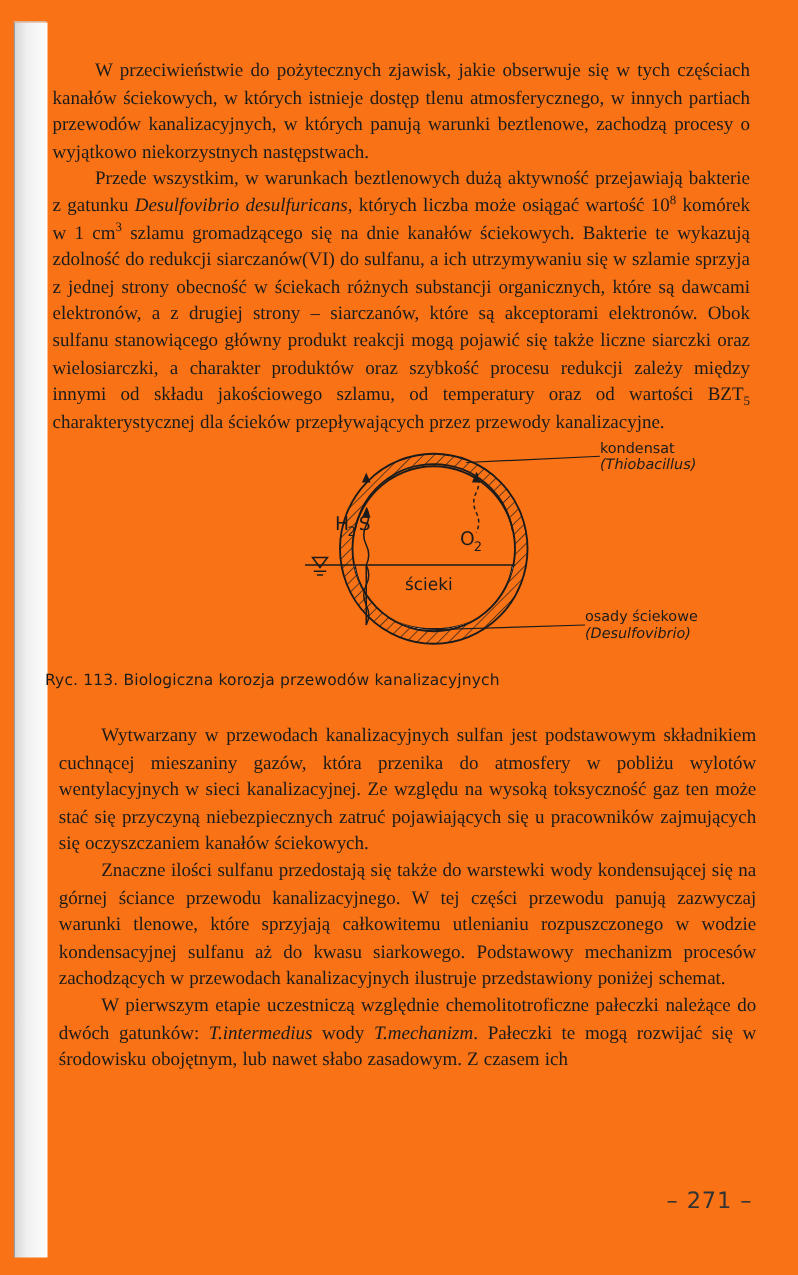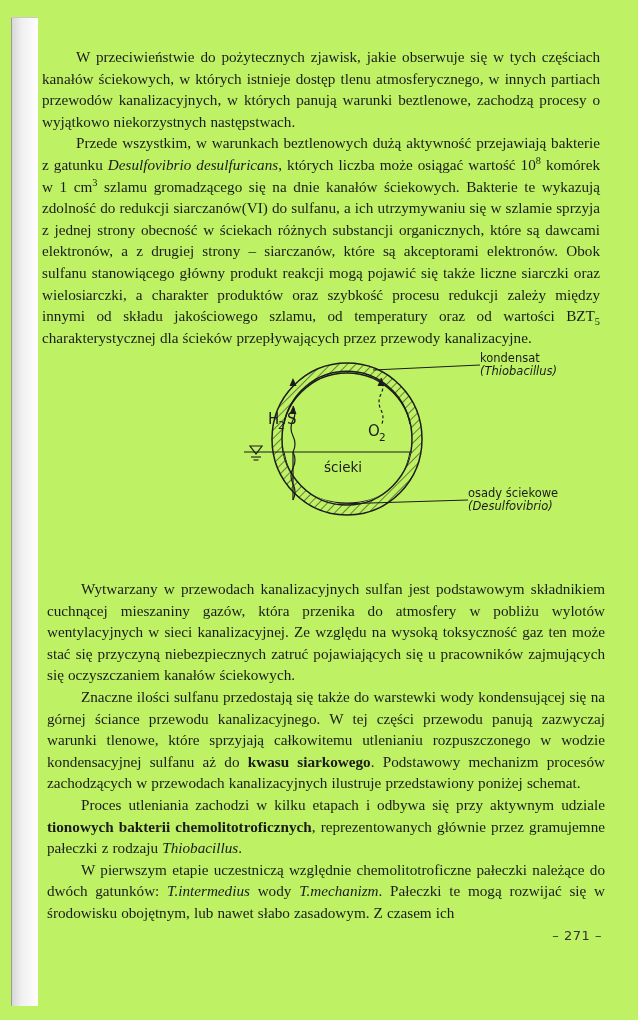--- a/index.html
+++ b/index.html
@@ -13,21 +13,21 @@
     overflow: hidden;
     font-family: "Liberation Serif", "DejaVu Serif", serif;
     color: #1b1b1b;
   }
 
   
   #page {
     position: relative;
     width: 638px;
     height: 1020px;
-    background: #bef264;
+    background: #f97316;
   }
   
   #gutter-line {
     position: absolute;
     left: 11px;
     top: 18px;
     width: 1px;
     height: 988px;
     background: #9a9a9a;
   }
@@ -62,21 +62,21 @@
     line-height: 21.6px;
     text-align: justify;
     text-indent: 34px;
     -webkit-hyphens: none;
     hyphens: none;
     word-spacing: 0.02em;
   }
   p.para + p.para { margin-top: 0; }
 
   .it { font-style: italic; }
-  .bd { font-weight: bold; }
+  .bd { font-weight: normal; }
   sup { font-size: 0.68em; vertical-align: super; line-height: 0; }
   sub { font-size: 0.68em; vertical-align: sub; line-height: 0; }
 
   
   #figure {
     position: absolute;
     left: 0px;
     top: 352px;
     width: 638px;
     height: 175px;
@@ -100,23 +100,23 @@
     position: absolute;
     left: 47px;
     top: 578px;
     width: 558px;
   }
 
   
   #folio {
     position: absolute;
     right: 36px;
-    top: 928px;
+    top: 950px;
     font-family: "DejaVu Sans", "Liberation Sans", sans-serif;
-    font-size: 13px;
+    font-size: 18px;
     letter-spacing: 0.04em;
     color: #333;
   }
 </style>
 </head>
 <body>
 
 <div id="page">
 
   <div id="top-edge"></div>
@@ -203,23 +203,23 @@
         <text x="259" y="72" font-family="DejaVu Sans, Liberation Sans, sans-serif" font-size="15" fill="#1b1b1b">S</text>
       </g>
 
       <g>
         <text x="340" y="84" font-family="DejaVu Sans, Liberation Sans, sans-serif" font-size="15" fill="#1b1b1b">O</text>
         <text x="351" y="89" font-family="DejaVu Sans, Liberation Sans, sans-serif" font-size="10.5" fill="#1b1b1b">2</text>
       </g>
     </svg>
   </div>
 
+  <div id="fig-caption">Ryc. 113. Biologiczna korozja przewodów kanalizacyjnych</div>
 
   <div id="column-lower">
     <p class="para" id="p3"><span>Wytwarzany w przewodach kanalizacyjnych sulfan jest podstawowym składnikiem cuchnącej mieszaniny gazów, która przenika do atmosfery w pobliżu wylotów wentylacyjnych w sieci kanalizacyjnej. Ze względu na wysoką toksyczność gaz ten może stać się przyczyną niebezpiecznych zatruć pojawiających się u pracowników zajmujących się oczyszczaniem kanałów ściekowych.</span></p>
     <p class="para" id="p4"><span>Znaczne ilości sulfanu przedostają się także do warstewki wody kondensującej się na górnej ściance przewodu kanalizacyjnego. W tej części przewodu panują zazwyczaj warunki tlenowe, które sprzyjają całkowitemu utlenianiu rozpuszczonego w wodzie kondensacyjnej sulfanu aż do </span><b class="bd">kwasu siarkowego</b><span>. Podstawowy mechanizm procesów zachodzących w przewodach kanalizacyjnych ilustruje przedstawiony poniżej schemat.</span></p>
-    <p class="para" id="p5"><span> Proces utleniania zachodzi w kilku etapach i odbywa się przy aktywnym udziale </span><b class="bd">tionowych bakterii chemolitotroficznych</b><span>, reprezentowanych głównie przez gramujemne pałeczki z rodzaju </span><i class="it">Thiobacillus</i><span>.</span></p>
     <p class="para" id="p6"><span>W pierwszym etapie uczestniczą względnie chemolitotroficzne pałeczki należące do dwóch gatunków: </span><i class="it">T.intermedius</i><span> wody </span><i class="it">T.mechanizm</i><span>. Pałeczki te mogą rozwijać się w środowisku obojętnym, lub nawet słabo zasadowym. Z czasem ich</span></p>
   </div>
 
   <div id="folio">– 271 –</div>
 
 </div>
 
 </body></html>

